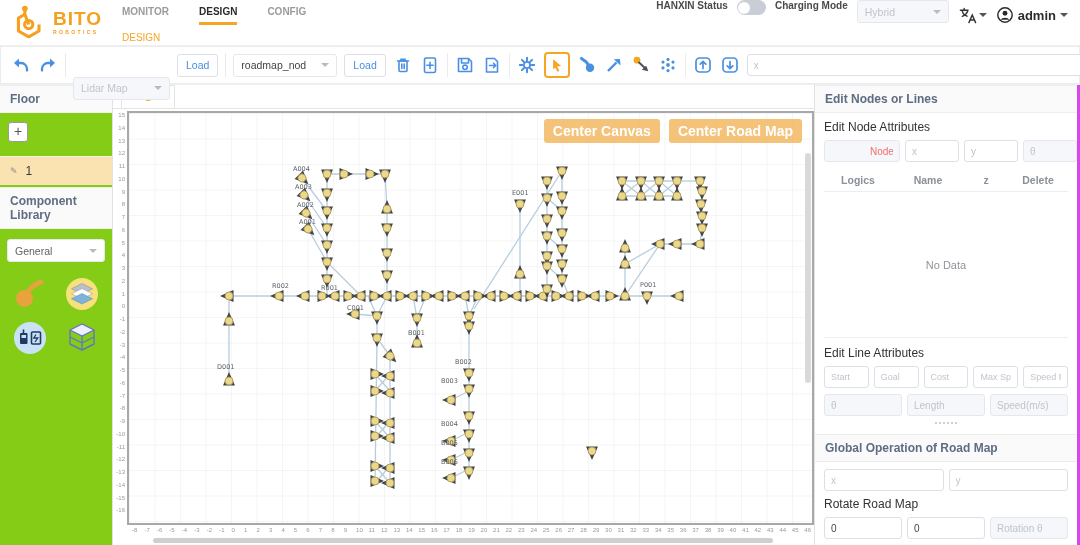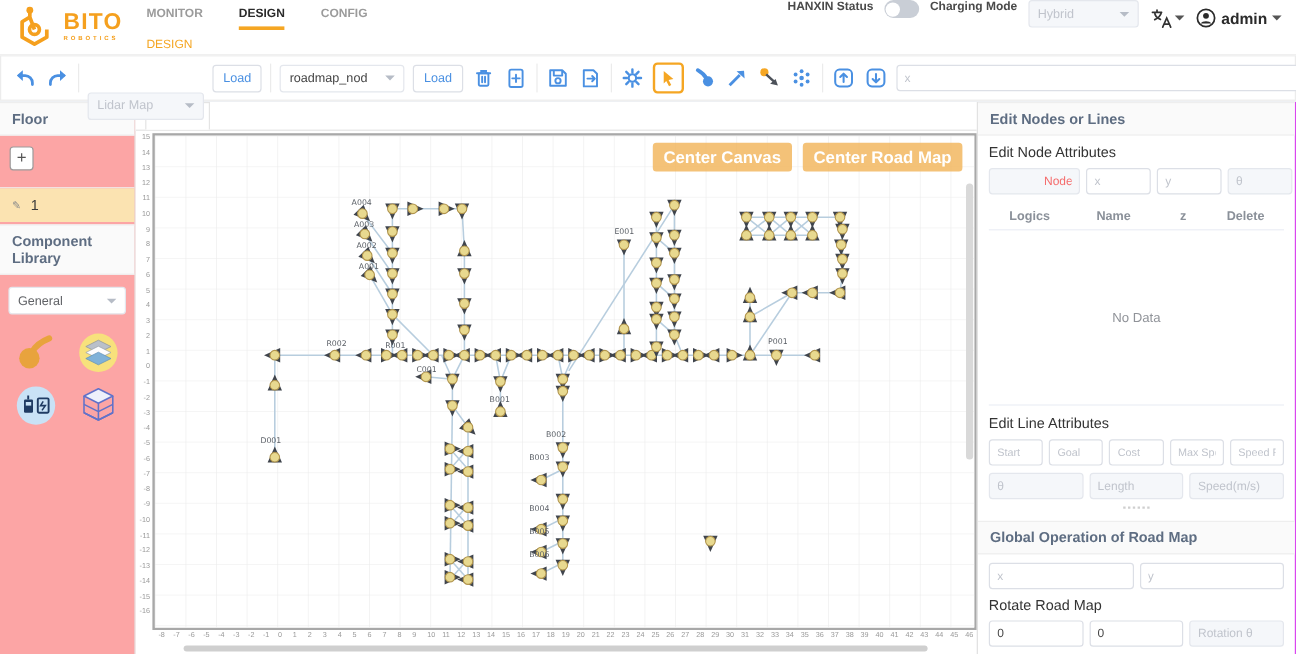--- a/index.html
+++ b/index.html
@@ -42,21 +42,21 @@
     display:flex; align-items:center; justify-content:center; cursor:pointer; flex:none; }
   .tinp { width:52px; height:23px; flex:none; }
   .inp { height:22px; border:1px solid #dcdfe6; border-radius:3px; background:#fff; color:#454545;
     font-family:"Liberation Sans",sans-serif; font-size:10px; padding:0 6px; width:100%; }
   .inp::placeholder { color:#c0c4cc; }
   .inp.dis { background:#f5f7fa; border-color:#e4e7ed; }
   .ph-red::placeholder { color:#f56c6c; }
   .align-ctl { display:flex; align-items:center; gap:2px; cursor:pointer; }
 
   
-  .sidebar { position:absolute; left:0; top:85px; width:113px; bottom:0; background:#fca5a5; border-right:1px solid #e2e2e2; }
+  .sidebar { position:absolute; left:0; top:85px; width:113px; bottom:0; background:#84cc16; border-right:1px solid #e2e2e2; }
   .panel-hd { background:#fafafa; border-top:1px solid #eee; border-bottom:1px solid #eee;
     padding:6px 10px; font-size:12px; font-weight:bold; color:#5e6d82; }
   .floor-add { padding:9px 8px 14px; border-bottom:1px solid #f0f0f0; }
   .plus-btn { width:20px; height:20px; border:1px solid #9b9b9b; border-radius:3px; color:#555;
     font-size:14px; line-height:17px; text-align:center; cursor:pointer; background:#fff; }
   .floor-item { background:#fbe3b1; padding:7px 10px; font-size:12px; color:#3a3a3a; display:flex;
     align-items:center; gap:8px; cursor:pointer; }
   .floor-item .edit { font-size:9px; color:#8c8c8c; }
   .lib-sel { margin:10px 7px 6px;align-items:center; }
   .comp-grid { display:grid; grid-template-columns:1fr 1fr; gap:4px 0; padding:6px 4px; justify-items:center; }
@@ -75,21 +75,21 @@
   .center-btns { position:absolute; top:6px; right:10px; display:flex; gap:9px; }
   .cbtn { background:rgba(242,180,90,0.82); color:#fff; font-size:14px; font-weight:bold;
     padding:4px 9px; border-radius:3px; border:none; cursor:pointer; }
   .vscroll { position:absolute; right:1px; top:40px; width:6px; height:230px; background:#d9d9d9; border-radius:3px; }
   .ruler-bottom { position:relative; height:12px; margin-left:14px; }
   .ruler-bottom span { position:absolute; top:2px; font-size:6px; color:#9a9a9a; line-height:1; }
   .hscroll { position:absolute; bottom:2px; left:40px; width:620px; height:5px; background:#cfcfcf; border-radius:3px; }
 
   
   .rightpanel { position:absolute; right:0; top:85px; width:266px; bottom:0; background:#fff;
-    border-left:1px solid #e2e2e2; border-right:1px solid #d946ef; overflow:hidden; }
+    border-left:1px solid #e2e2e2; border-right:3px solid #d946ef; overflow:hidden; }
   .rp-body { padding:7px 9px 4px; }
   .rp-sub { font-size:12px; color:#333; margin-bottom:6px; }
   .row { display:flex; gap:5px; margin-bottom:6px; }
   .thead { display:flex; border-bottom:1px solid #ebeef5; padding:6px 0 5px; }
   .thead span { font-size:10.5px; font-weight:bold; color:#8a9099; }
   .th1{width:68px; text-align:center;} .th2{width:72px; text-align:center;} .th3{width:44px; text-align:center;} .th4{width:60px; text-align:center;}
   .tbody { height:146px; display:flex; align-items:center; justify-content:center;
     border-bottom:1px solid #ebeef5; font-size:11px; color:#909399; }
   .drag-dots { width:22px; height:4px; border-top:2px dotted #cfcfcf; margin:2px auto 4px; }
 </style>

